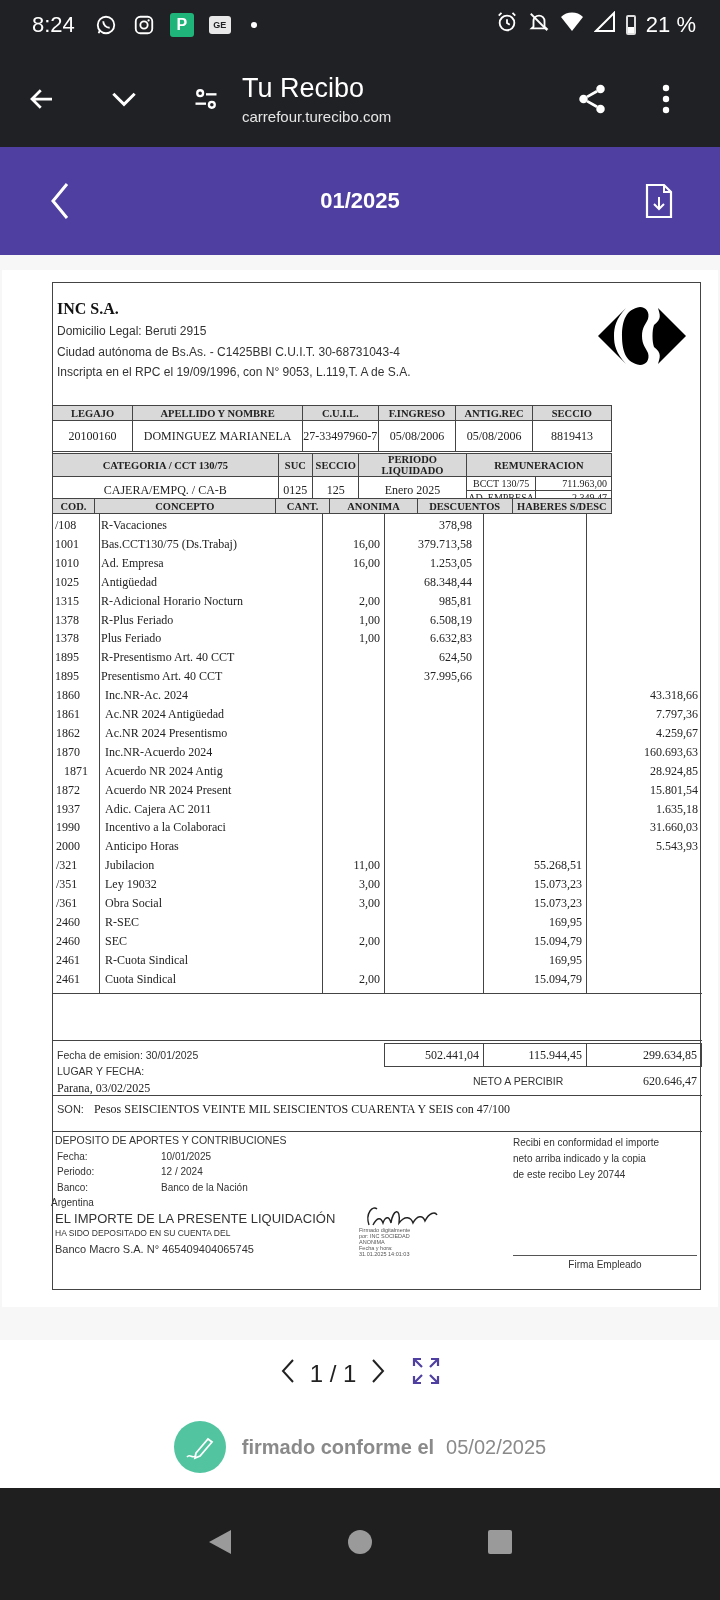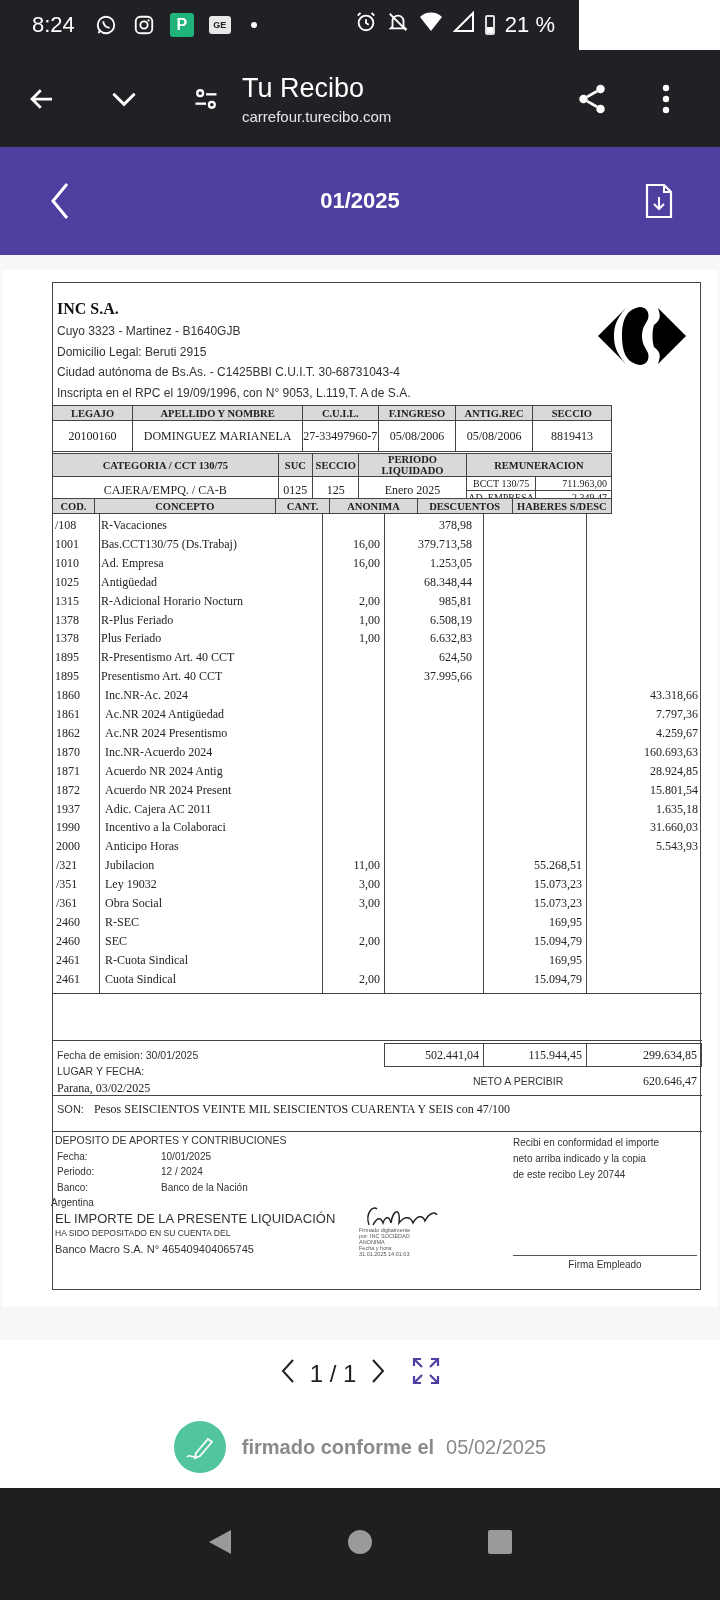--- a/index.html
+++ b/index.html
@@ -1,19 +1,19 @@
 <!DOCTYPE html>
 <html><head>
 <meta charset="utf-8">
 <style>
   * { box-sizing: border-box; margin: 0; padding: 0; }
   html, body { width: 720px; height: 1600px; overflow: hidden; background: #ffffff; font-family: "Liberation Sans", sans-serif; }
 
   
-  .statusbar { position: absolute; top: 0; left: 0; width: 579px; height: 50px; background: #202124; color: #fff; display: flex; align-items: center; padding: 0 24px 0 32px; font-size: 22px; }
+  .statusbar { position: absolute; top: 0; left: 0; width: 720px; height: 50px; background: #202124; color: #fff; display: flex; align-items: center; padding: 0 24px 0 32px; font-size: 22px; }
   .statusbar .time { font-size: 22px; font-weight: 500; margin-right: 18px; }
   .sb-icon { display: inline-flex; align-items: center; justify-content: center; width: 26px; height: 26px; margin-right: 12px; }
   .sb-right { margin-left: auto; display: flex; align-items: center; gap: 10px; }
   .sb-pill { width: 24px; height: 24px; border-radius: 3px; background: #1fb57a; color: #fff; font-weight: bold; font-size: 16px; display:flex; align-items:center; justify-content:center; }
   .sb-ge { width: 22px; height: 18px; border-radius: 3px; background: #e8e8e8; color: #202124; font-size: 9px; font-weight: bold; display:flex; align-items:center; justify-content:center; }
   .sb-dot { width: 6px; height: 6px; border-radius: 50%; background: #fff; margin-left: 6px; }
   .battery { width: 10px; height: 20px; border: 2px solid #ddd; border-radius: 2px; position: relative; }
   .battery::after { content: ""; position: absolute; left: 0; right: 0; bottom: 0; height: 6px; background: #fff; }
 
   
@@ -183,21 +183,20 @@
       </svg>
   </div>
 </div>
 
 <div class="docwrap">
   <div class="docpage">
     <div class="receipt">
 
       <div class="company">
         <div class="name">INC S.A.</div>
-        <div>Cuyo 3323 - Martinez - B1640GJB</div>
         <div>Domicilio Legal: Beruti 2915</div>
         <div>Ciudad autónoma de Bs.As. - C1425BBI  C.U.I.T. 30-68731043-4</div>
         <div>Inscripta en el RPC el 19/09/1996, con N° 9053, L.119,T. A de S.A.</div>
       </div>
       <div class="logo">
         <svg width="92" height="62" viewBox="0 0 92 62">
           <path d="M2 31 L30 3 C20 14 18 22 18 31 C18 40 20 48 30 59 Z" fill="#000"></path>
           <path d="M90 31 L62 3 C64 10 66 14 58 20 C56 25 56 37 58 42 C66 48 64 52 62 59 Z" fill="#000"></path>
           <path d="M44 2 C30 4 26 16 26 31 C26 46 30 58 44 60 C50 60 54 55 52 48 C50 43 46 40 46 31 C46 22 50 19 52 14 C54 7 50 2 44 2 Z" fill="#000"></path>
         </svg>
@@ -390,21 +389,21 @@
             </div>
             <div class="row" style="top: 228.8px;">
               <span style="left:4px;">1870</span>
               <span style="left:53px;">Inc.NR-Acuerdo 2024</span>
               <span style="right:322px;"></span>
               <span style="right:230px;"></span>
               <span style="right:120px;"></span>
               <span style="right:4px;">160.693,63</span>
             </div>
             <div class="row" style="top: 247.7px;">
-              <span style="left:4px;">1871</span>
+              <span style="left:12px;">1871</span>
               <span style="left:53px;">Acuerdo NR 2024 Antig</span>
               <span style="right:322px;"></span>
               <span style="right:230px;"></span>
               <span style="right:120px;"></span>
               <span style="right:4px;">28.924,85</span>
             </div>
             <div class="row" style="top: 266.6px;">
               <span style="left:4px;">1872</span>
               <span style="left:53px;">Acuerdo NR 2024 Present</span>
               <span style="right:322px;"></span>

